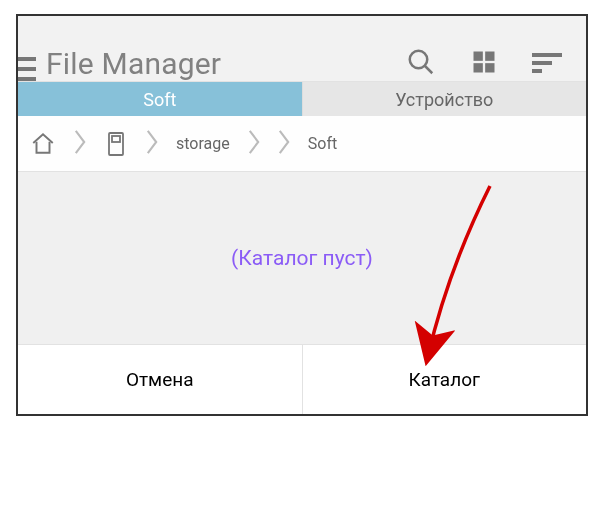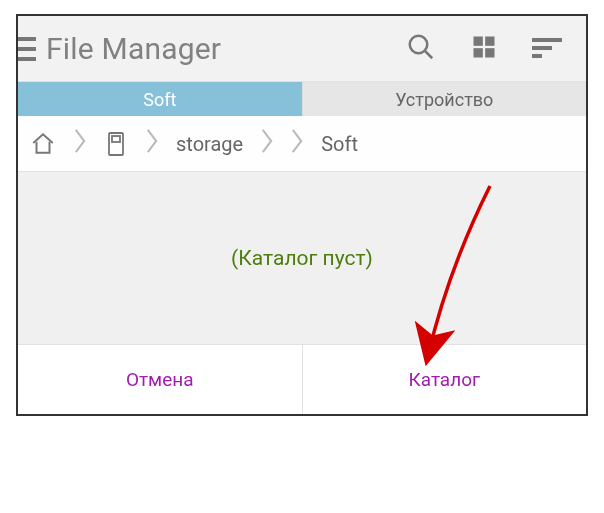--- a/index.html
+++ b/index.html
@@ -22,21 +22,21 @@
     height: 402px;
     border: 2px solid #333;
     background: #f2f2f2;
     display: flex;
     flex-direction: column;
     overflow: hidden;
   }
   .titlebar {
     height: 66px;
     display: flex;
-    align-items: center;
+    align-items: flex-end;
     background: #f2f2f2;
     border-bottom: 1px solid #e2e2e2;
     padding: 0 4px 0 0;
   }
   .menu-icon {
     width: 22px;
     display: flex;
     flex-direction: column;
     gap: 6px;
     margin-left: -4px;
@@ -83,55 +83,55 @@
     color: #fff;
   }
   .breadcrumb {
     height: 56px;
     display: flex;
     align-items: center;
     background: #fefefe;
     border-bottom: 1px solid #e2e2e2;
     padding-left: 10px;
     gap: 14px;
-    font-size: 20px;
+    font-size: 16px;
     color: #666;
   }
   .crumb {
     display: flex;
     align-items: center;
     cursor: pointer;
     padding: 0 2px;
   }
   .sep {
     color: #bbb;
     margin: 0 1px;
   }
   .content {
     flex: 1;
     display: flex;
     align-items: center;
     justify-content: center;
     background: #f0f0f0;
     font-size: 21px;
-    color: #4d7c0f;
+    color: #8b5cf6;
   }
   .footer {
     height: 70px;
     display: flex;
     background: #fff;
     border-top: 1px solid #e2e2e2;
   }
   .footer-btn {
     flex: 1;
     display: flex;
     align-items: center;
     justify-content: center;
     font-size: 19px;
-    color: #a21caf;
+    color: #000000;
     cursor: pointer;
     border: none;
     background: transparent;
   }
   .footer-btn:first-child {
     border-right: 1px solid #e2e2e2;
   }
   .arrow-overlay {
     position: absolute;
     pointer-events: none;

